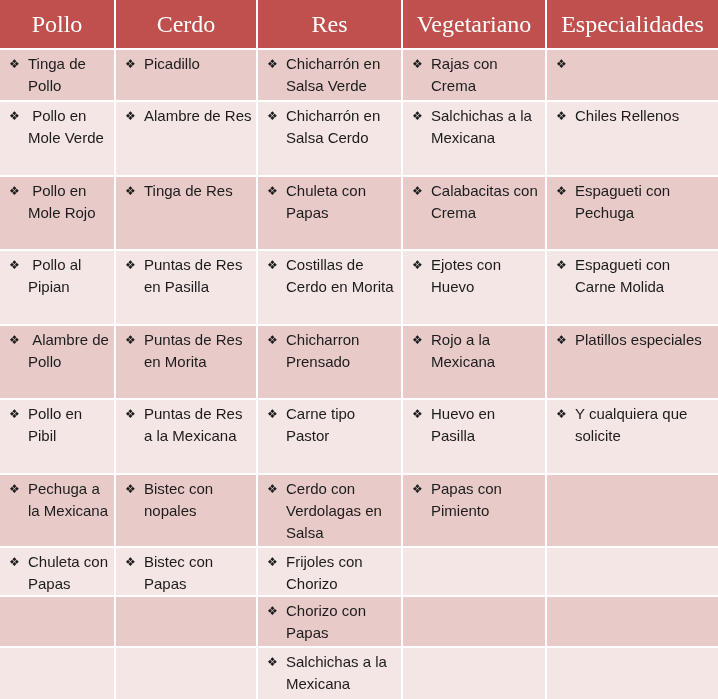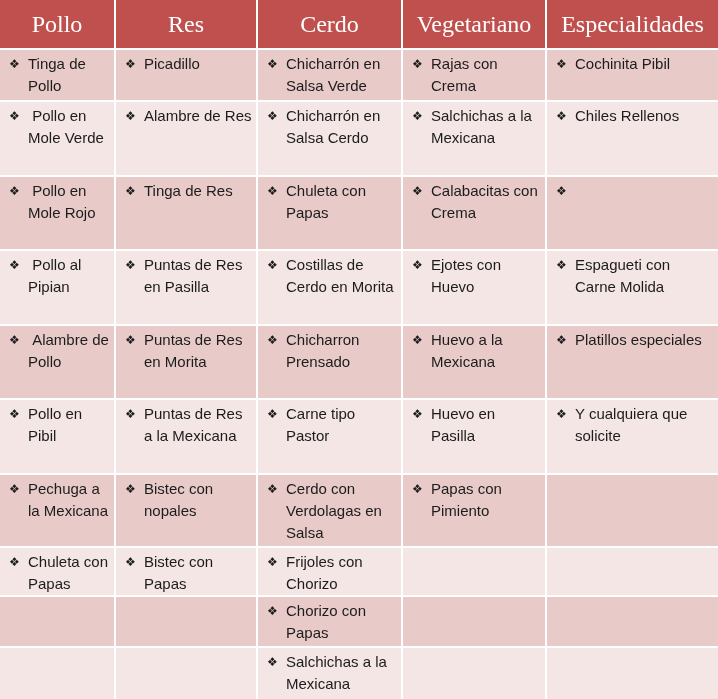--- a/index.html
+++ b/index.html
@@ -45,43 +45,42 @@
     font-size:12px;line-height:22px;
     text-align:center;
   }
   .txt{white-space:pre-wrap;}
 </style>
 </head>
 <body>
 
 <div class="menu-table">
     <div class="hcell">Pollo</div>
+    <div class="hcell">Cerdo</div>
     <div class="hcell">Res</div>
-    <div class="hcell">Cerdo</div>
     <div class="hcell">Vegetariano</div>
     <div class="hcell">Especialidades</div>
     <div class="cell dark">
       <span class="bullet">❖</span>
       <span class="txt">Tinga de Pollo</span>
     </div>
     <div class="cell dark">
       <span class="bullet">❖</span>
       <span class="txt">Picadillo</span>
     </div>
     <div class="cell dark">
       <span class="bullet">❖</span>
       <span class="txt">Chicharrón en Salsa Verde</span>
     </div>
     <div class="cell dark">
       <span class="bullet">❖</span>
       <span class="txt">Rajas con Crema</span>
     </div>
     <div class="cell dark">
       <span class="bullet">❖</span>
-      <span class="txt">Cochinita Pibil</span>
     </div>
     <div class="cell light">
       <span class="bullet">❖</span>
       <span class="txt"> Pollo en Mole Verde</span>
     </div>
     <div class="cell light">
       <span class="bullet">❖</span>
       <span class="txt">Alambre de Res</span>
     </div>
     <div class="cell light">
@@ -107,20 +106,21 @@
     <div class="cell dark">
       <span class="bullet">❖</span>
       <span class="txt">Chuleta con Papas</span>
     </div>
     <div class="cell dark">
       <span class="bullet">❖</span>
       <span class="txt">Calabacitas con Crema</span>
     </div>
     <div class="cell dark">
       <span class="bullet">❖</span>
+      <span class="txt">Espagueti con Pechuga</span>
     </div>
     <div class="cell light">
       <span class="bullet">❖</span>
       <span class="txt"> Pollo al Pipian</span>
     </div>
     <div class="cell light">
       <span class="bullet">❖</span>
       <span class="txt">Puntas de Res en Pasilla</span>
     </div>
     <div class="cell light">
@@ -142,21 +142,21 @@
     <div class="cell dark">
       <span class="bullet">❖</span>
       <span class="txt">Puntas de Res en Morita</span>
     </div>
     <div class="cell dark">
       <span class="bullet">❖</span>
       <span class="txt">Chicharron Prensado</span>
     </div>
     <div class="cell dark">
       <span class="bullet">❖</span>
-      <span class="txt">Huevo a la Mexicana</span>
+      <span class="txt">Rojo a la Mexicana</span>
     </div>
     <div class="cell dark">
       <span class="bullet">❖</span>
       <span class="txt">Platillos especiales</span>
     </div>
     <div class="cell light">
       <span class="bullet">❖</span>
       <span class="txt">Pollo en Pibil</span>
     </div>
     <div class="cell light">

